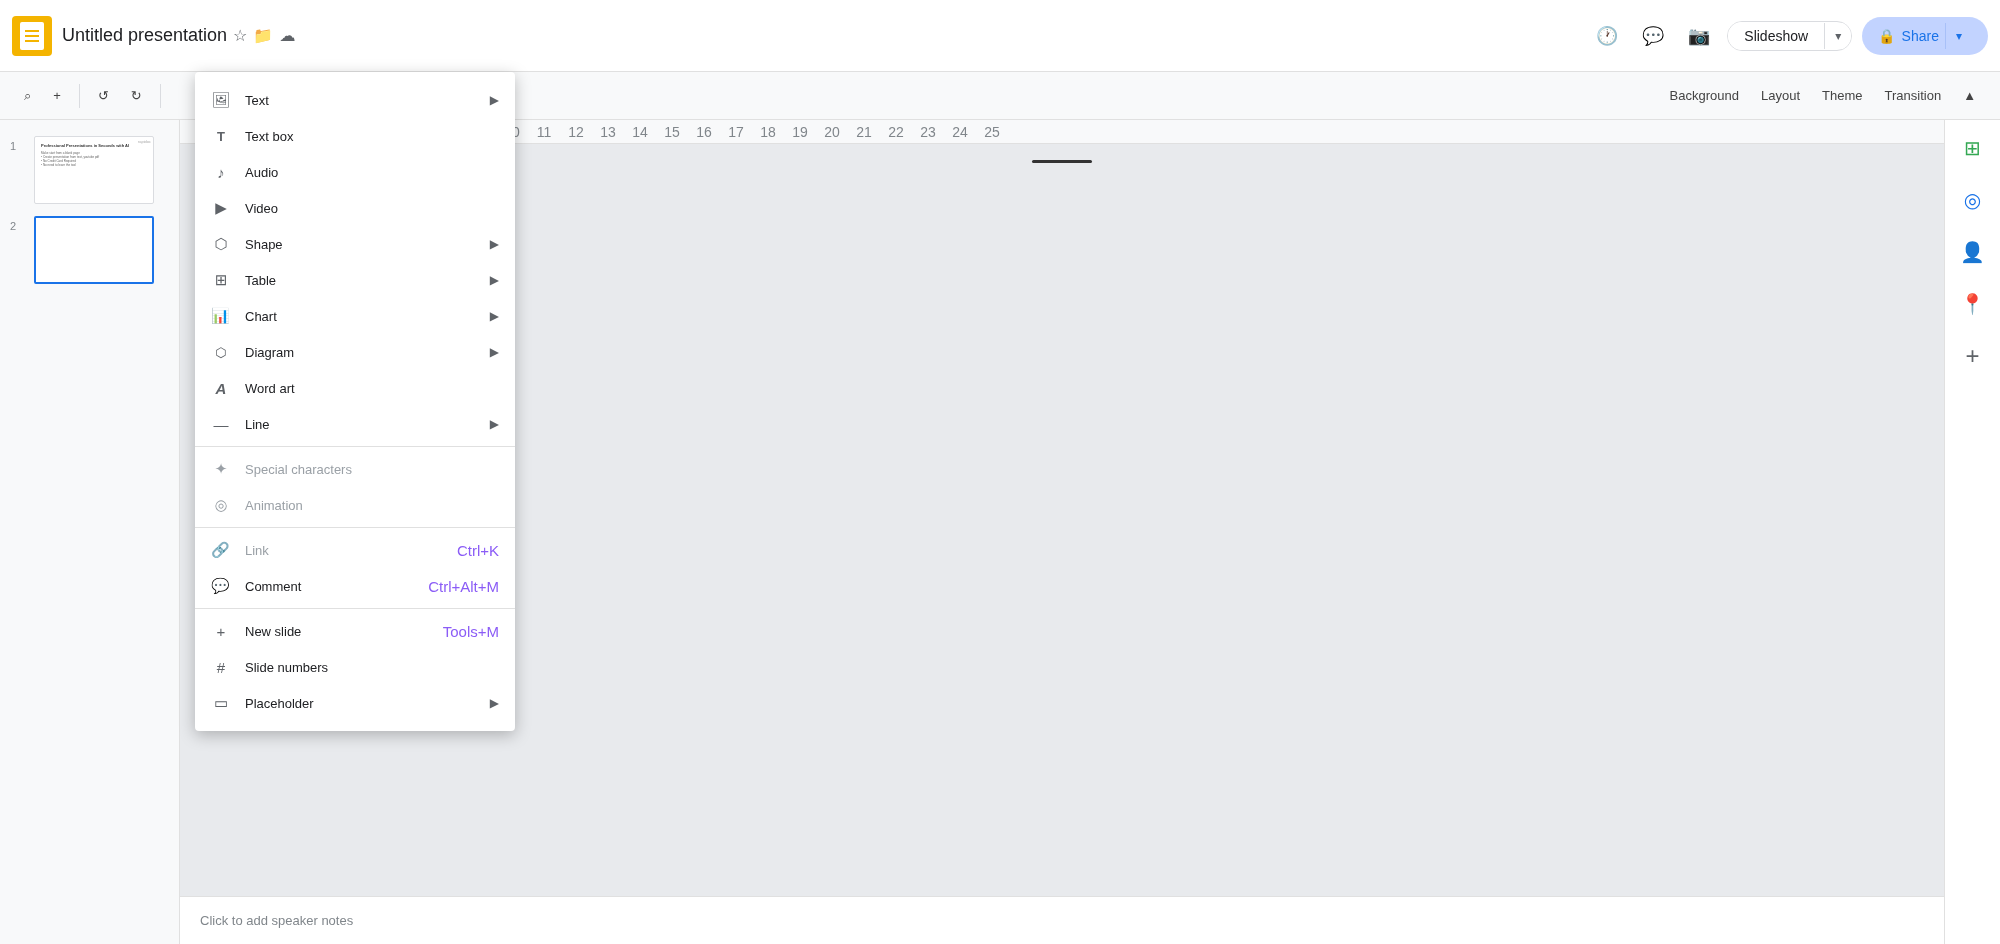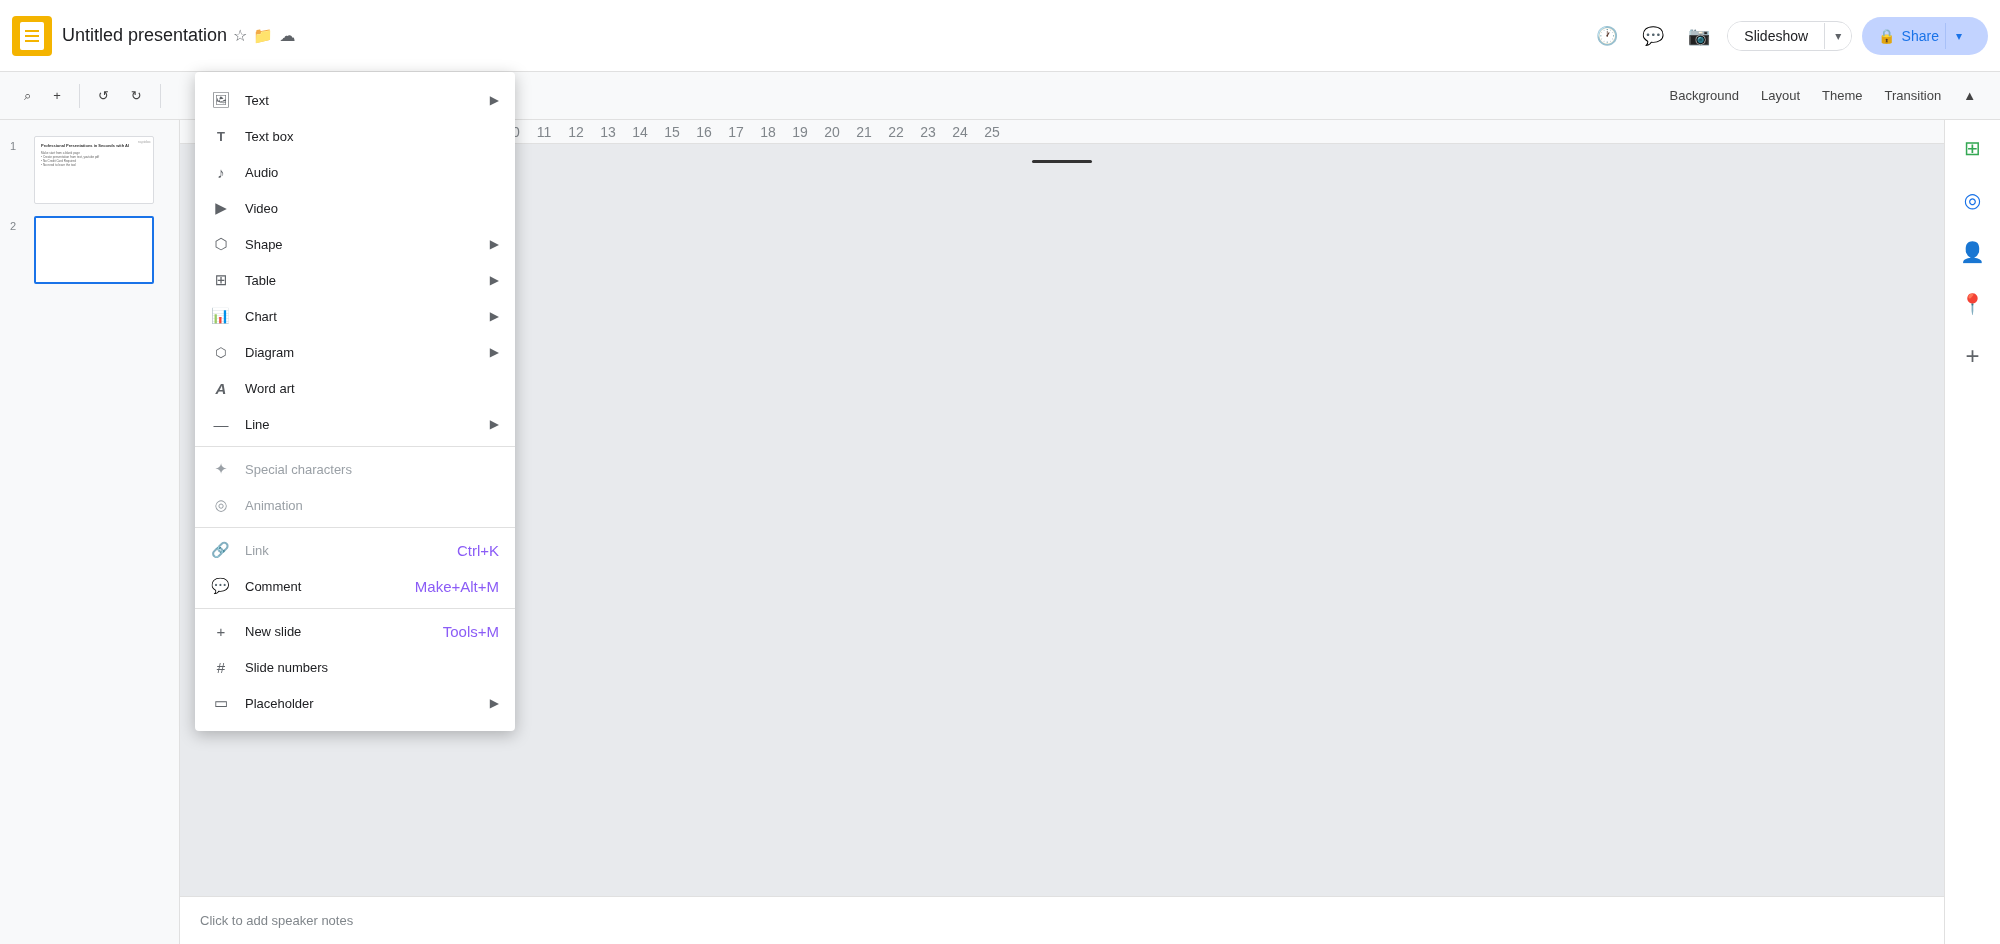--- a/index.html
+++ b/index.html
@@ -516,21 +516,21 @@
         <span class="dropdown-icon disabled">🔗</span>
         <span>Link</span>
       </div>
       <span class="shortcut">Ctrl+K</span>
     </div>
     <div class="dropdown-item">
       <div class="dropdown-item-left">
         <span class="dropdown-icon">💬</span>
         <span>Comment</span>
       </div>
-      <span class="shortcut">Make+Alt+M</span>
+      <span class="shortcut">Ctrl+Alt+M</span>
     </div>
   </div>
 
   <div class="menu-section">
     <div class="dropdown-item">
       <div class="dropdown-item-left">
         <span class="dropdown-icon">+</span>
         <span>New slide</span>
       </div>
       <span class="shortcut">Tools+M</span>

